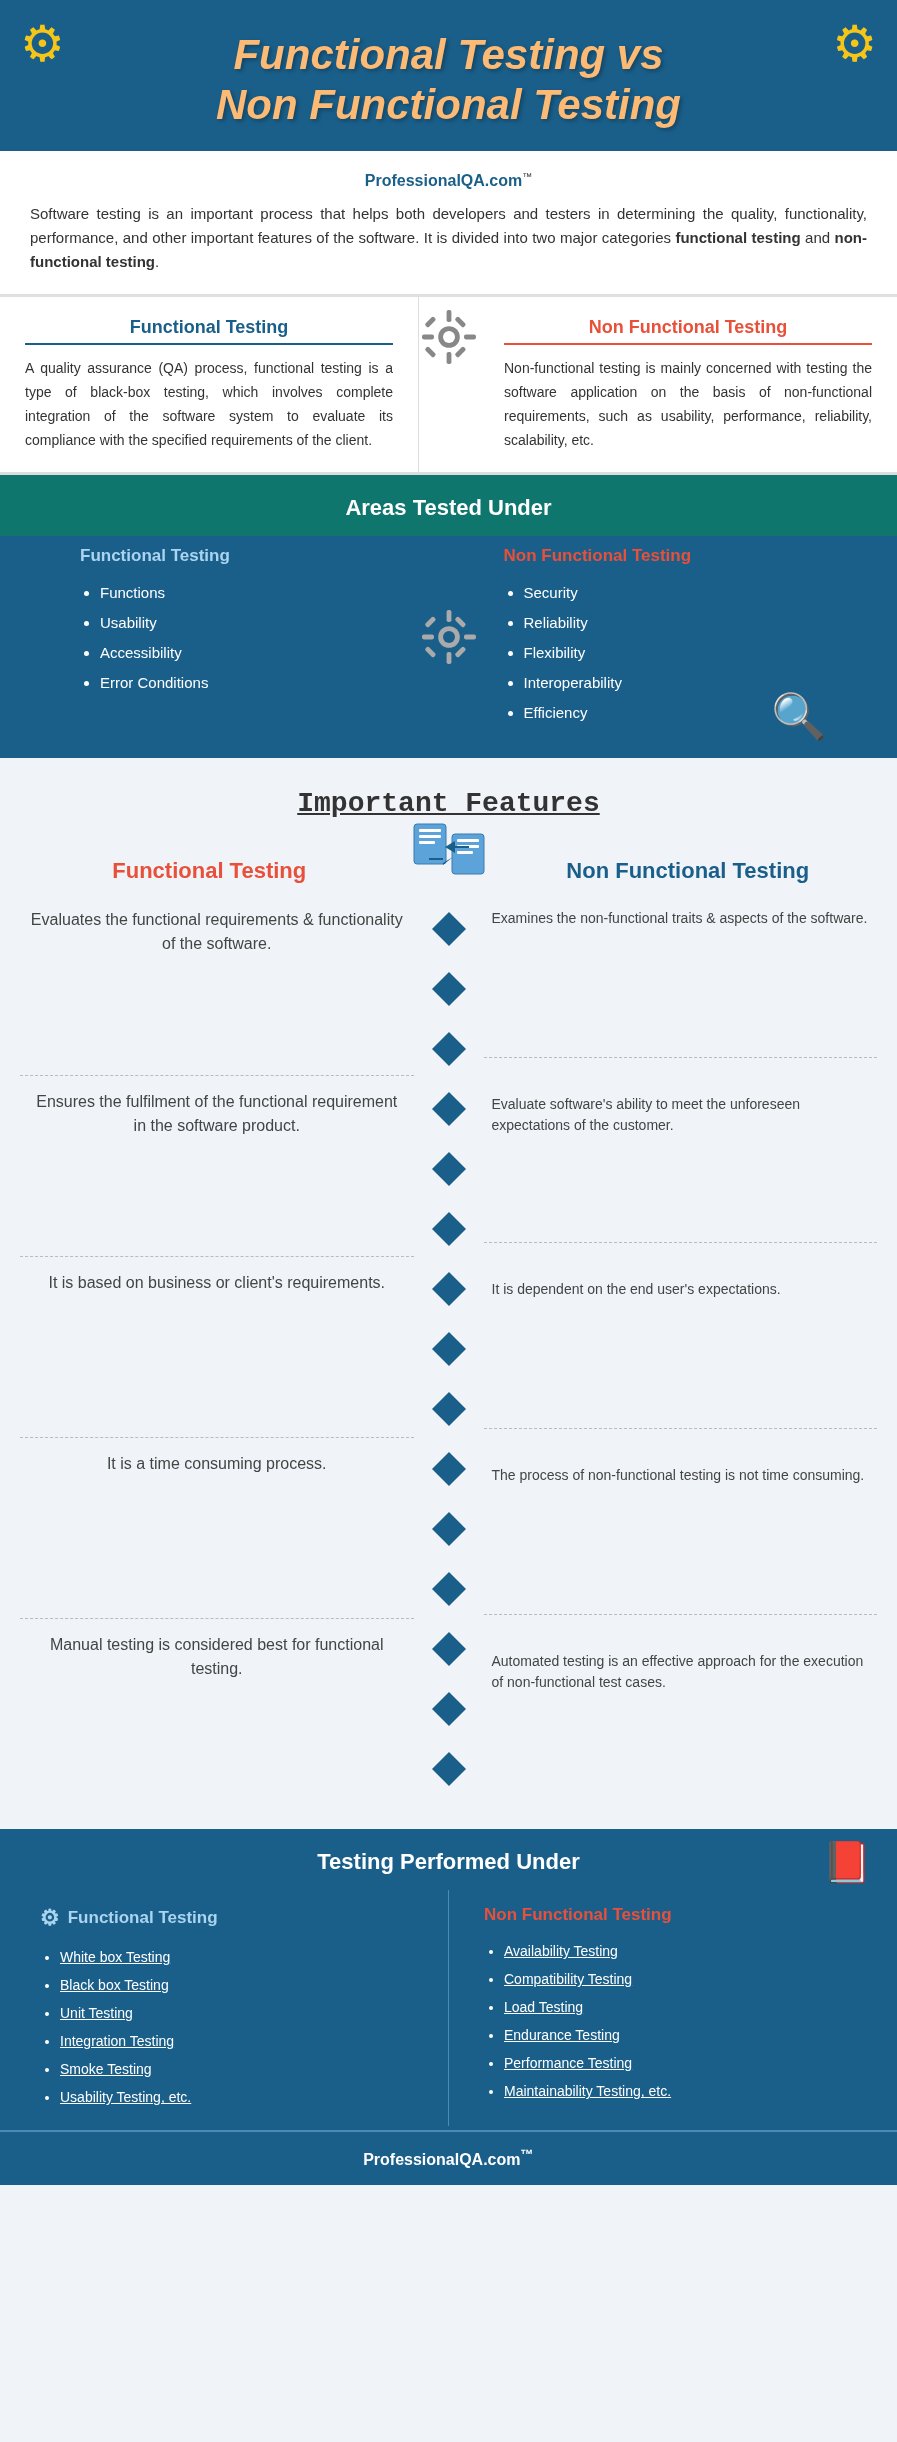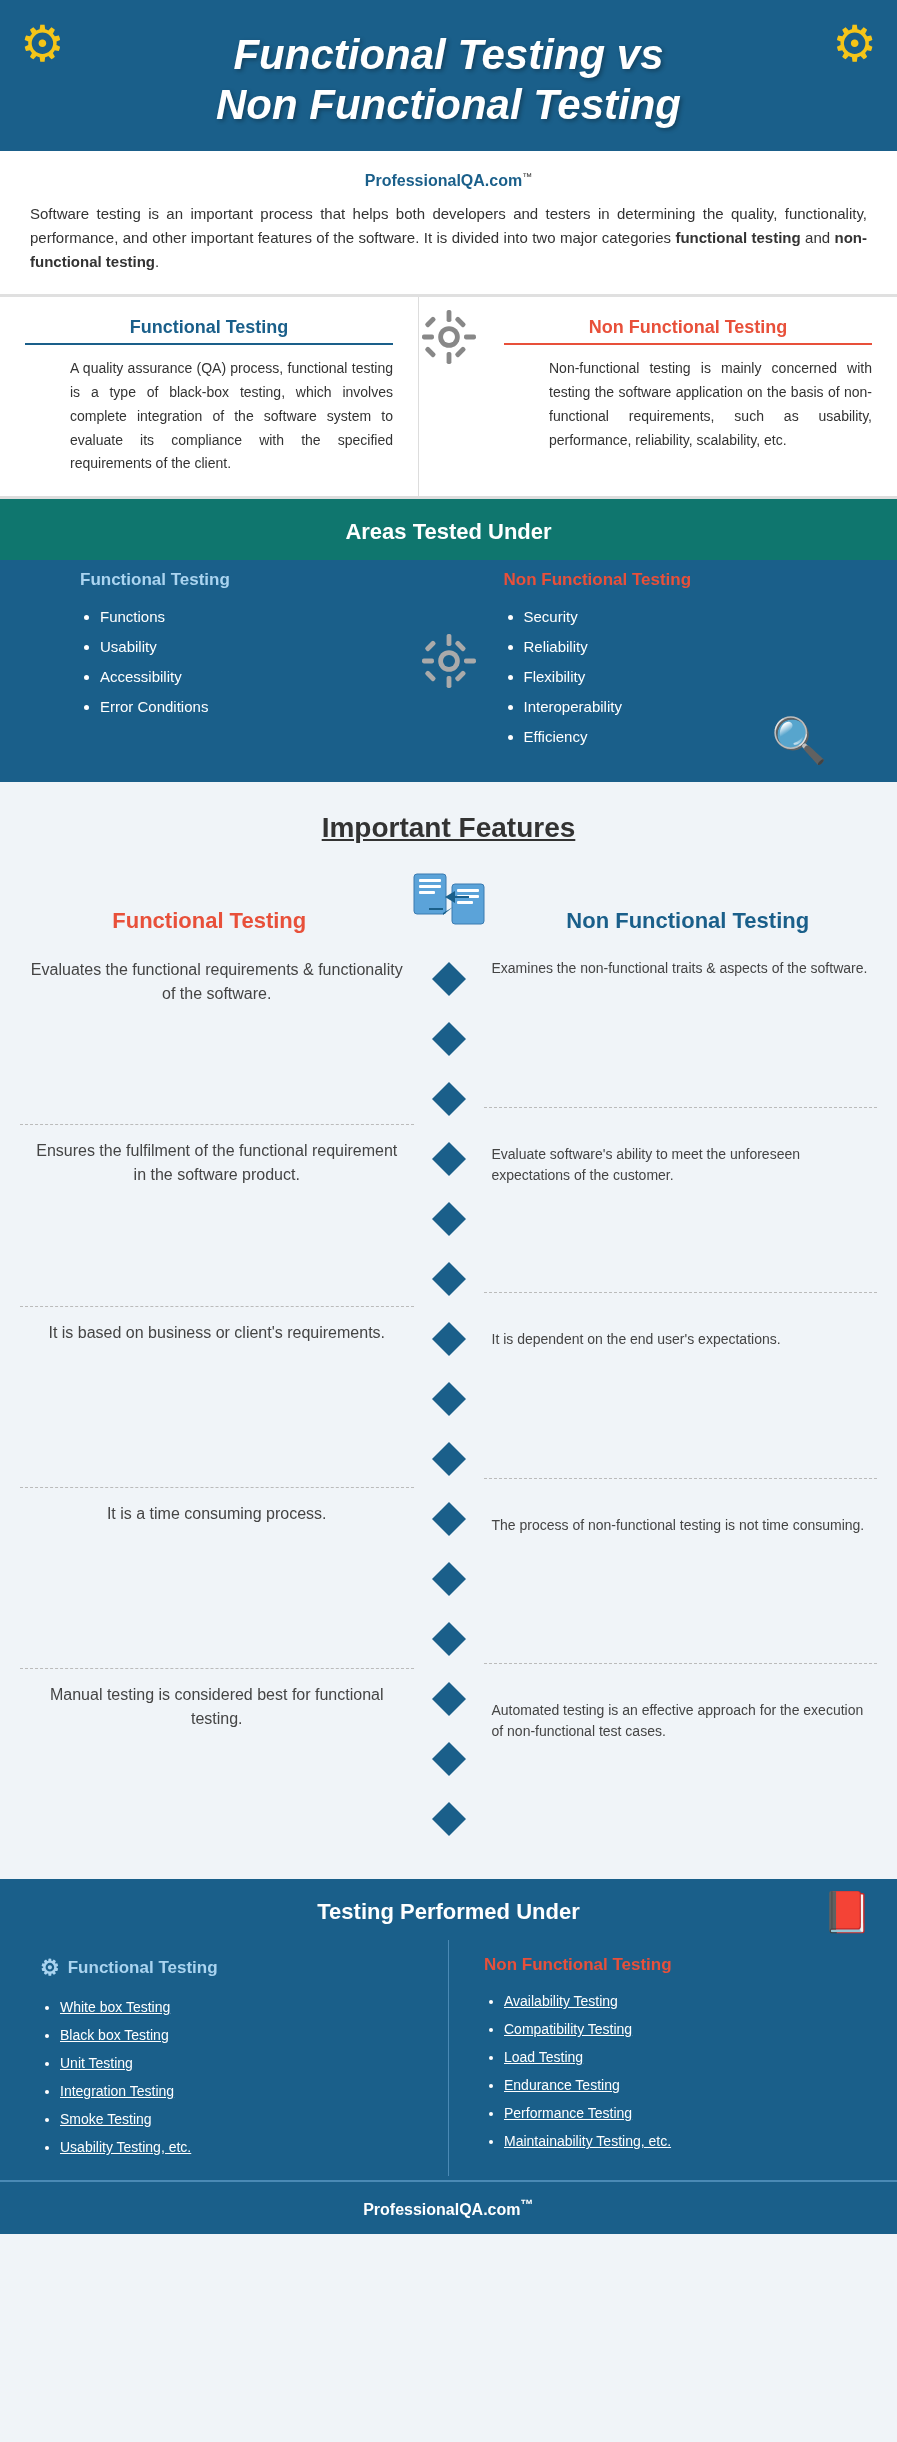--- a/index.html
+++ b/index.html
@@ -11,21 +11,21 @@
     }
 
     
     .header {
       background: #1a5f8a;
       padding: 30px 20px 20px 20px;
       text-align: center;
       position: relative;
     }
     .header-title {
-      color: #ffffff;
+      color: #fdba74;
       font-size: 42px;
       font-weight: 900;
       font-style: italic;
       line-height: 1.2;
       text-shadow: 2px 2px 4px rgba(0,0,0,0.3);
     }
     .gear-icon {
       font-size: 50px;
       color: #f5c518;
       position: absolute;
@@ -90,21 +90,20 @@
       display: flex;
       justify-content: center;
       align-items: flex-start;
       padding-top: 10px;
     }
     .def-text {
       font-size: 14px;
       color: #333;
       text-align: justify;
       line-height: 1.7;
-      margin-left: 45px;
     }
 
     
     .gear-svg {
       width: 60px;
       height: 60px;
     }
 
     
     .areas-section {
@@ -156,21 +155,21 @@
     .features-section {
       background: #f0f4f8;
       padding: 30px 20px;
     }
     .features-title {
       text-align: center;
       font-size: 28px;
       font-weight: bold;
       color: #333;
       text-decoration: underline;
-      margin-bottom: 25px;
+      font-family: Liberation Mono, monospace;
     }
 
     
     .performed-section {
       background: #1a5f8a;
       padding: 0 0 4px 0;
     }
     .performed-header {
       text-align: center;
       color: #fff;

